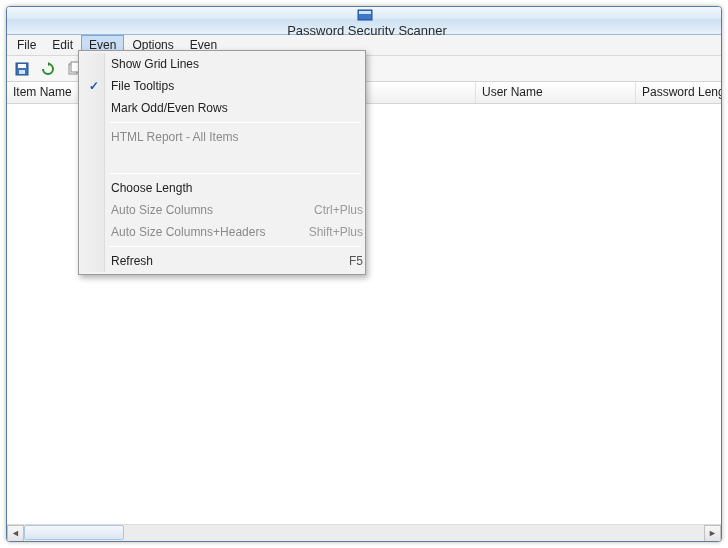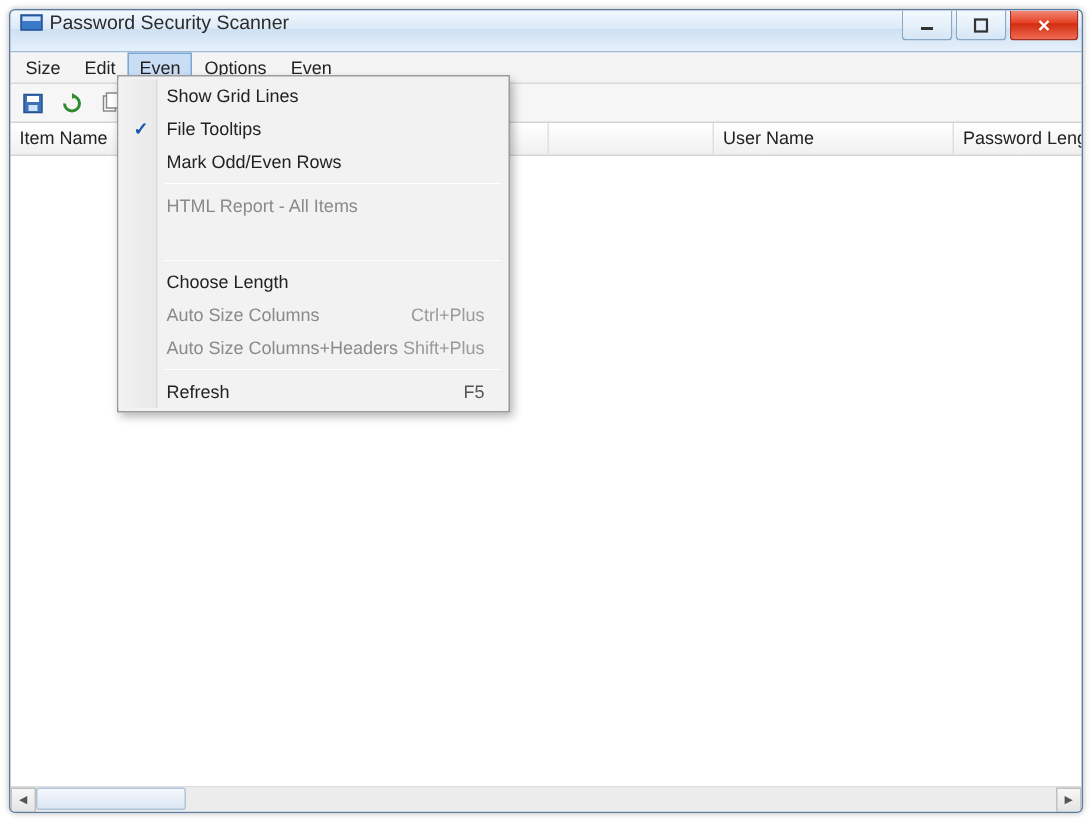--- a/index.html
+++ b/index.html
@@ -20,23 +20,24 @@
     background: #fff;
     box-shadow: 0 0 4px rgba(0,0,0,0.3);
     display: flex;
     flex-direction: column;
     overflow: hidden;
   }
   .titlebar {
     height: 28px;
     background: linear-gradient(to bottom, #f2f8fe 0%, #dce9f7 45%, #cde0f2 46%, #e6f1fb 100%);
     display: flex;
-    align-items: flex-start;
+    align-items: center;
     padding-left: 6px;
     border-bottom: 1px solid #9fb9d4;
+    flex-direction: column;
   }
   .titlebar .app-icon {
     width: 16px; height: 16px;
     margin-right: 4px;
     display: inline-flex; align-items:center; justify-content:center;
   }
   .titlebar .title { color: #2b2b2b; font-size: 13px;}
   .win-buttons {
     margin-left: auto;
     display: flex;
@@ -162,42 +163,42 @@
     width:16px;height:16px;
     background:
       linear-gradient(135deg, transparent 60%, #b9b9b9 60%, #b9b9b9 66%, transparent 66%,
                       transparent 72%, #b9b9b9 72%, #b9b9b9 78%, transparent 78%,
                       transparent 84%, #b9b9b9 84%, #b9b9b9 90%, transparent 90%);
   }
   .dropdown {
     position: absolute;
     left: 78px;
     top: 50px;
-    width: 262px;
+    width: 288px;
     background: #f2f2f2;
     border: 1px solid #9b9b9b;
     box-shadow: 2px 3px 6px rgba(0,0,0,0.3);
     padding: 2px;
     font-size: 12px;
   }
   .dropdown .dd-row {
     display:flex;
     align-items:center;
     height: 22px;
     padding-left: 30px;
     position: relative;
     color:#222;
   }
   .dropdown .dd-row.disabled { color:#8a8a8a; }
   .dropdown .iconcol {
     position:absolute; left:0; top:0; bottom:0; width:26px;
     display:flex;align-items:center;justify-content:center;
   }
   .dropdown .shortcut {
-    margin-left:auto; margin-right:14px; color:#555;
+    margin-left:auto; color:#555;
   }
   .dropdown .dd-row.disabled .shortcut { color:#9a9a9a; }
   .dropdown .sep {
     height: 1px; background:#c9c9c9; margin: 3px 2px 3px 28px;
     border-bottom:1px solid #fff;
   }
   .dropdown .gutter {
     position:absolute; left:0; top:2px; bottom:2px; width:26px;
     background: linear-gradient(to right,#f2f2f2,#e9e9e9);
     border-right:1px solid #dcdcdc;
@@ -231,21 +232,21 @@
         </div>
       <div class="win-btn close">
           <svg width="10" height="10">
             <path d="M2 2 L8 8 M8 2 L2 8" stroke="#fff" stroke-width="1.6"></path>
           </svg>
         </div>
     </div>
   </div>
 
   <div class="menubar">
-    <div class="menu-item">Size</div>
+    <div class="menu-item">File</div>
     <div class="menu-item">Edit</div>
     <div class="menu-item active">Even</div>
     <div class="menu-item">Options</div>
     <div class="menu-item">Even</div>
   </div>
 
   <div class="toolbar">
     <div class="tool-btn">
         <svg width="16" height="16">
           <rect x="2" y="2" width="12" height="12" fill="#3d72b8" stroke="#25538e"></rect>

